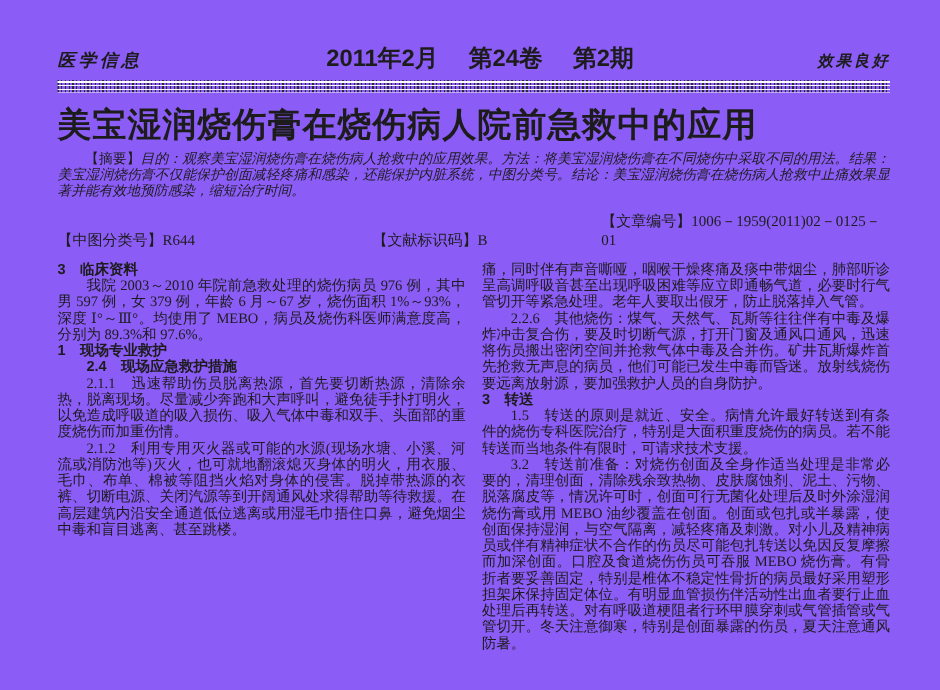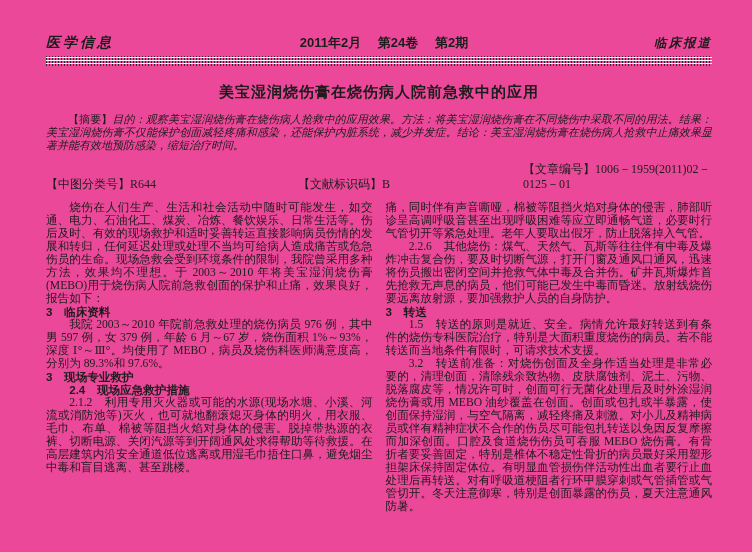--- a/index.html
+++ b/index.html
@@ -1,70 +1,70 @@
 <!DOCTYPE html>
 <html><head>
 <meta charset="utf-8">
 <style>
   html,body { margin:0; padding:0; background:#ffffff; }
   .page {
     position:relative; width:752px; height:552px; overflow:hidden;
-    background:#ec4899; color:#1c1c1c;
+    background:#8b5cf6; color:#1c1c1c;
     font-family:"Liberation Serif","DejaVu Serif",serif;
   }
   .inner { padding:34px 40px 0 46px; }
 
   
   .hdr { display:flex; align-items:baseline; }
   .journal {
     font-family:"DejaVu Serif",serif; font-style:italic; font-weight:bold;
     font-size:14px; letter-spacing:3px; white-space:nowrap;
   }
   .issue {
     flex:1; text-align:center;
     font-family:"Liberation Sans","DejaVu Sans",sans-serif;
-    font-weight:bold; font-size:13px; white-space:pre;
+    font-weight:bold; font-size:19px; white-space:pre;
   }
   .sect {
     font-family:"DejaVu Serif",serif; font-style:italic; font-weight:bold;
     font-size:12.5px; letter-spacing:2px; white-space:nowrap;
   }
 
   
   .hatch {
     height:10px; margin-top:4px;
     background-image:
       repeating-linear-gradient(0deg, transparent 0 2px, #fefefe 2px 3px),
       repeating-linear-gradient(90deg, #2b2b2b 0 1px, transparent 1px 3px);
   }
 
   
   .title {
-    margin-top:13px; text-align:center;
+    margin-top:13px; 
     font-family:"Liberation Sans","DejaVu Sans",sans-serif;
-    font-weight:bold; font-size:15px; letter-spacing:1px; line-height:26px;
+    font-weight:bold; font-size:27px; letter-spacing:1px; line-height:26px;
   }
   .authors {
     margin-top:9px; text-align:center; font-size:15px; letter-spacing:2px;
     font-family:"DejaVu Serif",serif; line-height:19px;
   }
 
   
   .abs {
     margin-top:8px; font-size:11px; line-height:13px;
     text-align:justify; text-indent:2em;
   }
   .abs .txt, .kw .txt { font-style:italic; }
   .lbl {
     font-family:"Liberation Sans","DejaVu Sans",sans-serif;
     font-weight:normal; font-style:normal;
   }
   .kw { font-size:11px; line-height:13px; text-indent:2em; margin-top:1px; }
   .meta { display:flex; margin-top:10px; font-size:12px; line-height:15px;align-items:flex-end; }
-  .meta .m1 { width:252px; } .meta .m2 { width:183px; } .meta .m3 { flex:1;margin-left:42px; }
+  .meta .m1 { width:252px; } .meta .m2 { width:183px; } .meta .m3 { flex:1; }
 
   
   .cols { display:flex; gap:13px; margin-top:9px; }
   .col {
     width:327px; font-size:11.6px; line-height:13px; text-align:justify;
   }
   .col div { margin:0; }
   .col .para { text-indent:2em; }
   .col .cont { text-indent:0; }
   .col .head, .col .subhead {
@@ -74,47 +74,47 @@
 </style>
 </head>
 <body>
 
 <div class="page">
   <div class="inner">
 
     <div class="hdr">
       <span class="journal">医学信息</span>
       <span class="issue">2011年2月　 第24卷　 第2期</span>
-      <span class="sect">临床报道</span>
+      <span class="sect">效果良好</span>
     </div>
 
     <div class="hatch"></div>
 
     <div class="title">美宝湿润烧伤膏在烧伤病人院前急救中的应用</div>
 
-    <div class="abs"><span class="lbl">【摘要】</span><span class="txt">目的：观察美宝湿润烧伤膏在烧伤病人抢救中的应用效果。方法：将美宝湿润烧伤膏在不同烧伤中采取不同的用法。结果：美宝湿润烧伤膏不仅能保护创面减轻疼痛和感染，还能保护内脏系统，减少并发症。结论：美宝湿润烧伤膏在烧伤病人抢救中止痛效果显著并能有效地预防感染，缩短治疗时间。</span></div>
+    <div class="abs"><span class="lbl">【摘要】</span><span class="txt">目的：观察美宝湿润烧伤膏在烧伤病人抢救中的应用效果。方法：将美宝湿润烧伤膏在不同烧伤中采取不同的用法。结果：美宝湿润烧伤膏不仅能保护创面减轻疼痛和感染，还能保护内脏系统，中图分类号。结论：美宝湿润烧伤膏在烧伤病人抢救中止痛效果显著并能有效地预防感染，缩短治疗时间。</span></div>
 
 
     <div class="meta">
       <span class="m1"><span class="lbl">【中图分类号】</span><span>R644</span></span>
       <span class="m2"><span class="lbl">【文献标识码】</span><span>B</span></span>
       <span class="m3"><span class="lbl">【文章编号】</span><span>1006－1959(2011)02－0125－01</span></span>
     </div>
 
     <div class="cols">
       <div class="col">
-          <div class="para">烧伤在人们生产、生活和社会活动中随时可能发生，如交通、电力、石油化工、煤炭、冶炼、餐饮娱乐、日常生活等。伤后及时、有效的现场救护和适时妥善转运直接影响病员伤情的发展和转归，任何延迟处理或处理不当均可给病人造成痛苦或危急伤员的生命。现场急救会受到环境条件的限制，我院曾采用多种方法，效果均不理想。于 2003～2010 年将美宝湿润烧伤膏(MEBO)用于烧伤病人院前急救创面的保护和止痛，效果良好，报告如下：</div>
           <div class="head">3　临床资料</div>
           <div class="para">我院 2003～2010 年院前急救处理的烧伤病员 976 例，其中男 597 例，女 379 例，年龄 6 月～67 岁，烧伤面积 1%～93%，深度 Ⅰ°～Ⅲ°。均使用了 MEBO，病员及烧伤科医师满意度高，分别为 89.3%和 97.6%。</div>
-          <div class="head">3　现场专业救护</div>
+          <div class="head">1　现场专业救护</div>
           <div class="subhead">2.4　现场应急救护措施</div>
+          <div class="para">2.1.1　迅速帮助伤员脱离热源，首先要切断热源，清除余热，脱离现场。尽量减少奔跑和大声呼叫，避免徒手扑打明火，以免造成呼吸道的吸入损伤、吸入气体中毒和双手、头面部的重度烧伤而加重伤情。</div>
           <div class="para">2.1.2　利用专用灭火器或可能的水源(现场水塘、小溪、河流或消防池等)灭火，也可就地翻滚熄灭身体的明火，用衣服、毛巾、布单、棉被等阻挡火焰对身体的侵害。脱掉带热源的衣裤、切断电源、关闭汽源等到开阔通风处求得帮助等待救援。在高层建筑内沿安全通道低位逃离或用湿毛巾捂住口鼻，避免烟尘中毒和盲目逃离、甚至跳楼。</div>
         </div>
       <div class="col">
-          <div class="cont">痛，同时伴有声音嘶哑，棉被等阻挡火焰对身体的侵害，肺部听诊呈高调呼吸音甚至出现呼吸困难等应立即通畅气道，必要时行气管切开等紧急处理。老年人要取出假牙，防止脱落掉入气管。</div>
+          <div class="cont">痛，同时伴有声音嘶哑，咽喉干燥疼痛及痰中带烟尘，肺部听诊呈高调呼吸音甚至出现呼吸困难等应立即通畅气道，必要时行气管切开等紧急处理。老年人要取出假牙，防止脱落掉入气管。</div>
           <div class="para">2.2.6　其他烧伤：煤气、天然气、瓦斯等往往伴有中毒及爆炸冲击复合伤，要及时切断气源，打开门窗及通风口通风，迅速将伤员搬出密闭空间并抢救气体中毒及合并伤。矿井瓦斯爆炸首先抢救无声息的病员，他们可能已发生中毒而昏迷。放射线烧伤要远离放射源，要加强救护人员的自身防护。</div>
           <div class="head">3　转送</div>
           <div class="para">1.5　转送的原则是就近、安全。病情允许最好转送到有条件的烧伤专科医院治疗，特别是大面积重度烧伤的病员。若不能转送而当地条件有限时，可请求技术支援。</div>
           <div class="para">3.2　转送前准备：对烧伤创面及全身作适当处理是非常必要的，清理创面，清除残余致热物、皮肤腐蚀剂、泥土、污物、脱落腐皮等，情况许可时，创面可行无菌化处理后及时外涂湿润烧伤膏或用 MEBO 油纱覆盖在创面。创面或包扎或半暴露，使创面保持湿润，与空气隔离，减轻疼痛及刺激。对小儿及精神病员或伴有精神症状不合作的伤员尽可能包扎转送以免因反复摩擦而加深创面。口腔及食道烧伤伤员可吞服 MEBO 烧伤膏。有骨折者要妥善固定，特别是椎体不稳定性骨折的病员最好采用塑形担架床保持固定体位。有明显血管损伤伴活动性出血者要行止血处理后再转送。对有呼吸道梗阻者行环甲膜穿刺或气管插管或气管切开。冬天注意御寒，特别是创面暴露的伤员，夏天注意通风防暑。</div>
         </div>
     </div>
 
   </div>
 </div>
 

